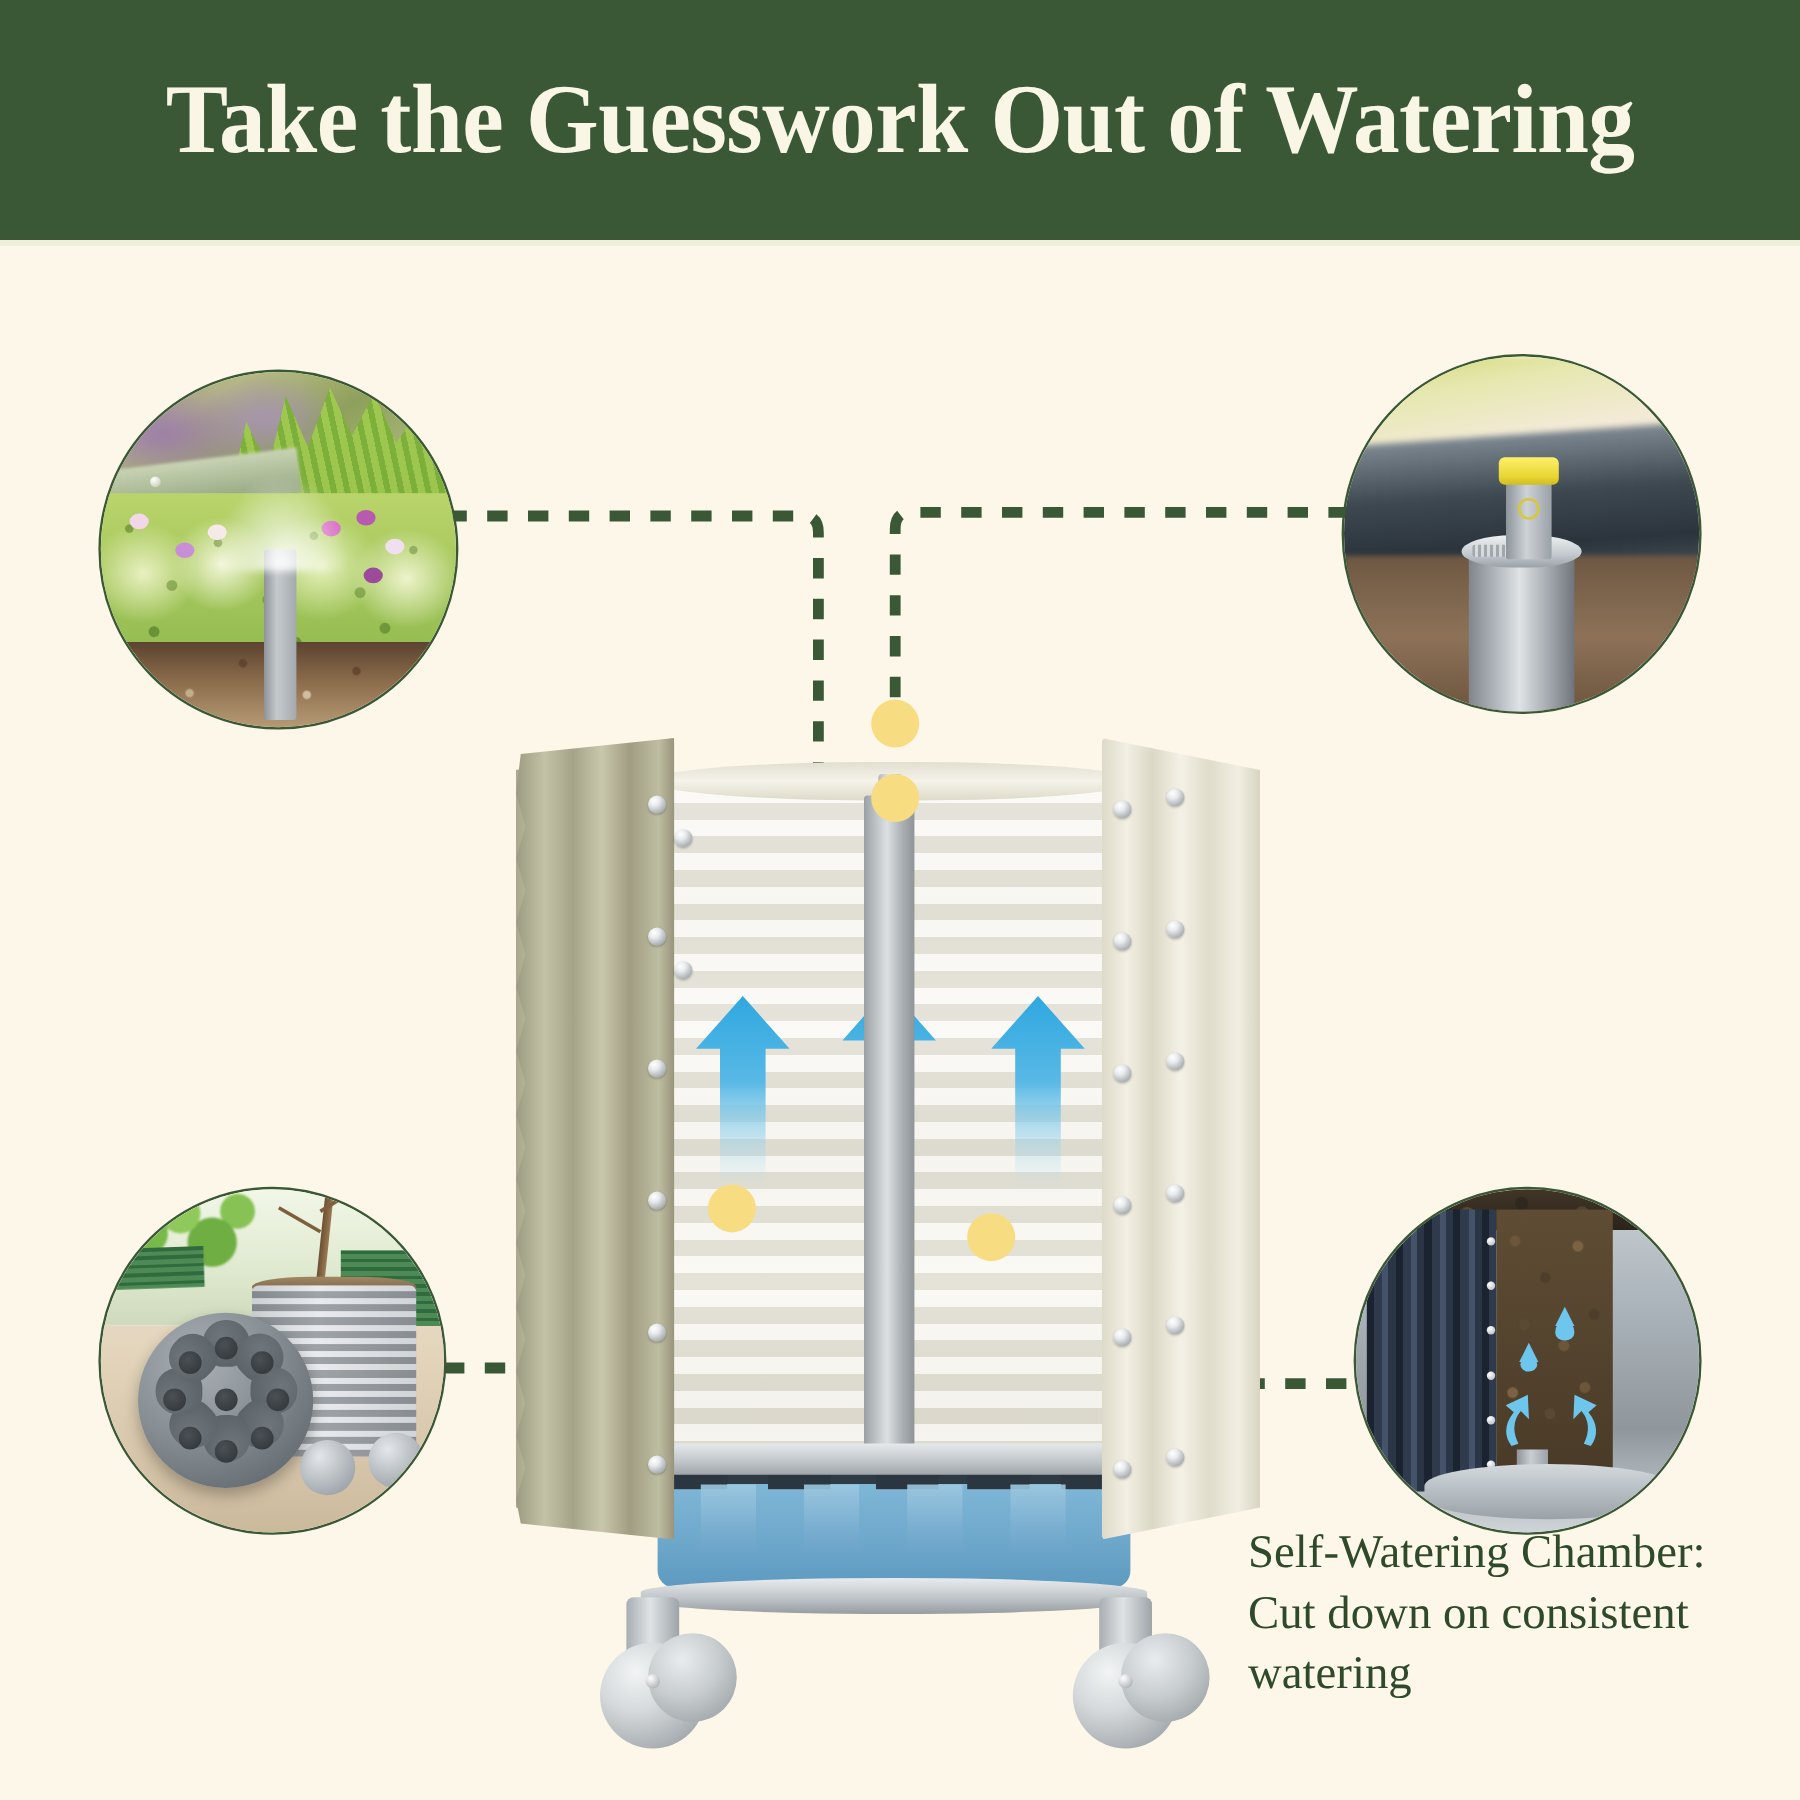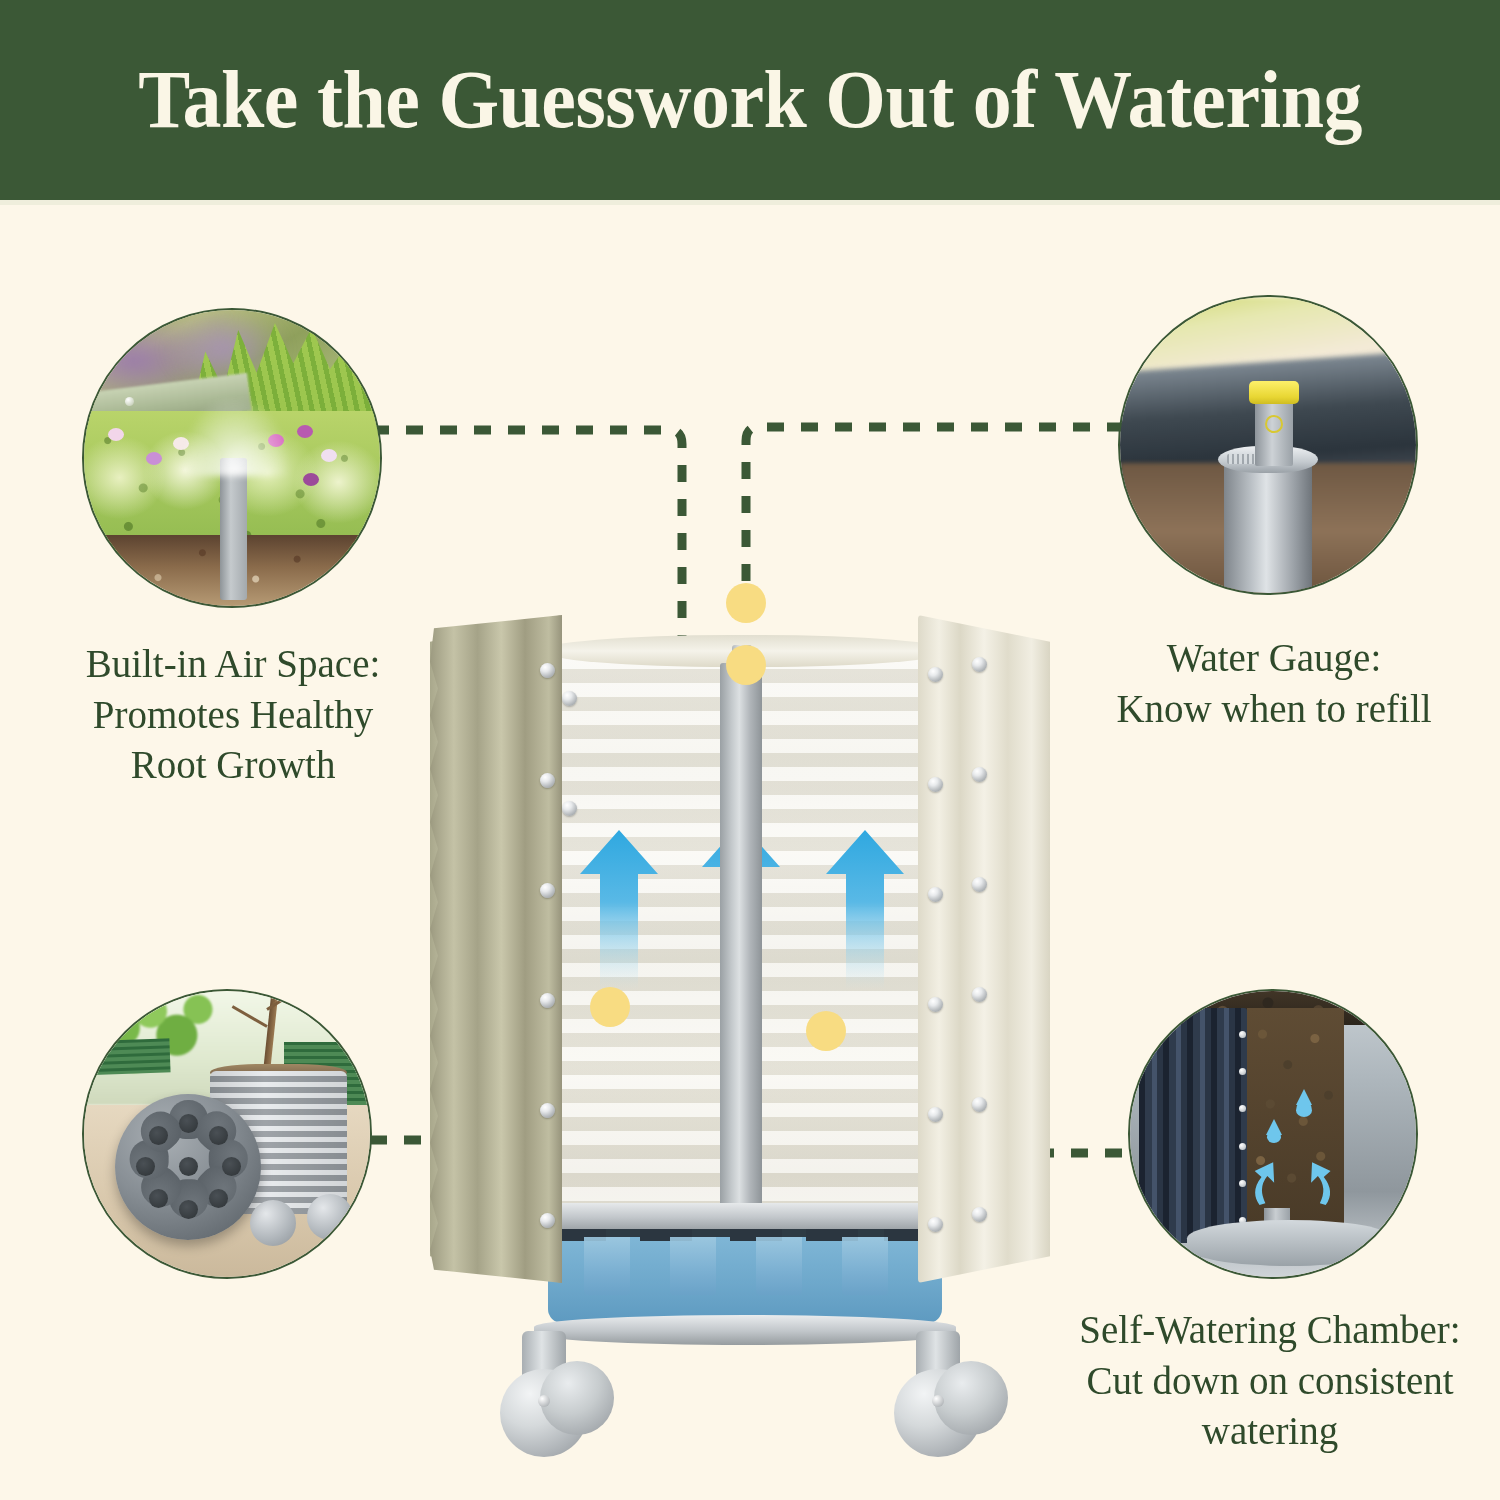--- a/index.html
+++ b/index.html
@@ -490,21 +490,21 @@
     position: absolute;
     color: #2F4A2B;
     font-size: 39px;
     line-height: 1.30;
     font-family: "Liberation Serif", "DejaVu Serif", serif;
     white-space: pre-line;
   }
   #cap-air      { left: 18px;   top: 434px;  width: 430px; text-align: center; }
   #cap-gauge    { left: 1058px; top: 428px;  width: 432px; text-align: center; }
   #cap-drainage { left: 8px;    top: 1104px; width: 470px; text-align: center; }
-  #cap-chamber  { left: 1040px; top: 1100px; width: 460px; text-align: center; }
+  #cap-chamber  { left: 1040px; top: 1064px; width: 460px; }
 </style>
 </head>
 <body>
 
 <div class="header-banner">
   <div class="header-title">Take the Guesswork Out of Watering</div>
 </div>
 <div class="header-underline"></div>
 
 <div class="canvas">
@@ -719,22 +719,17 @@
       <div class="chm-drop" style="left:48%; top:48%; width:14px; height:15px;"></div>
       <svg style="position:absolute;left:40%;top:58%;width:34%;height:18%;" viewBox="0 0 100 50" fill="none">
         <path d="M22 46 Q14 30 24 18 L31 25 L30 4 L11 13 L18 19 Q6 34 16 48 Z" fill="#6EC6EC"></path>
         <path d="M78 46 Q86 30 76 18 L69 25 L70 4 L89 13 L82 19 Q94 34 84 48 Z" fill="#6EC6EC"></path>
       </svg>
       <div class="chm-stub"></div>
       <div class="chm-base"></div>
     </div>
   </div>
 
-  <div class="caption" id="cap-air">Built-in Air Space:
-Promotes Healthy
-Root Growth</div>
-  <div class="caption" id="cap-gauge">Water Gauge:
-Know when to refill</div>
   <div class="caption" id="cap-chamber">Self-Watering Chamber:
 Cut down on consistent
 watering</div>
 
 </div>
 
 </body></html>

